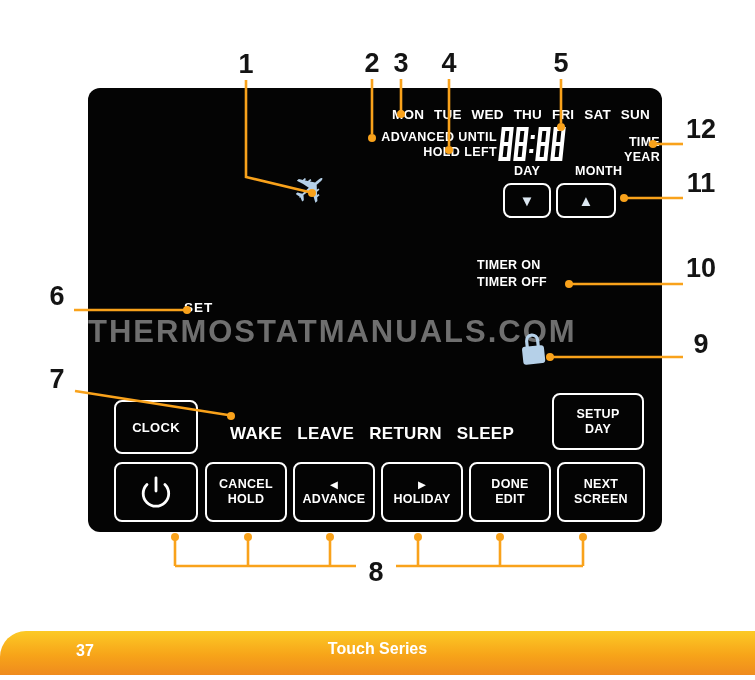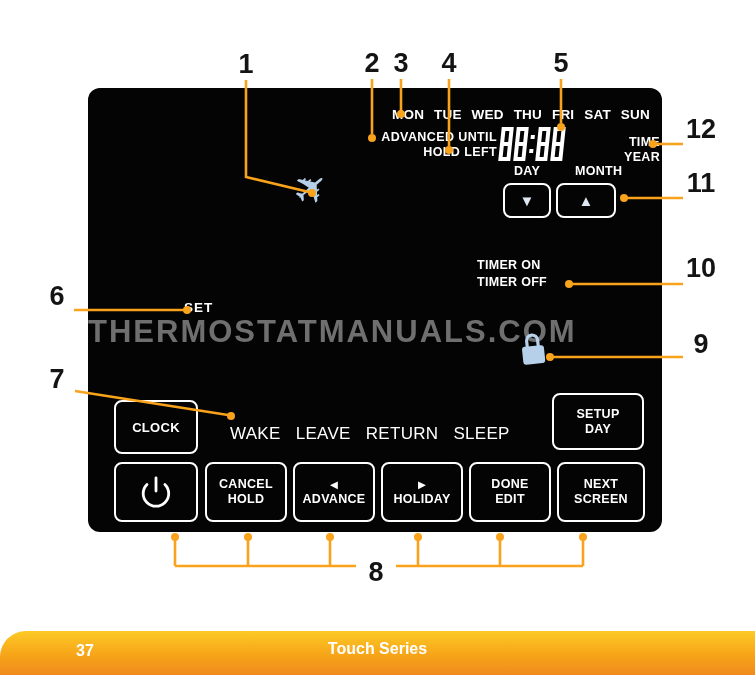--- a/index.html
+++ b/index.html
@@ -20,21 +20,21 @@
   .smlab{font-size:12.5px;font-weight:700;letter-spacing:.3px}
   .scr-btn{position:absolute;border:2.5px solid #fff;border-radius:8px;background:transparent;display:flex;flex-direction:column;align-items:center;justify-content:center;color:#fff;font-weight:700;text-align:center;font-size:12.5px;letter-spacing:.3px}
   .scr-btn span{display:block;line-height:15px}
   .tri{font-size:15px;color:#dde8f2;line-height:1}
   .tri2{font-size:13px;line-height:14px;color:#fff}
   .plane{left:206px;top:80px;font-size:42px;color:#B5D0E8;transform:rotate(-40deg);line-height:1}
   .timer{left:389px;top:169px;font-size:12.5px;font-weight:700;line-height:16.5px;letter-spacing:.3px}
   .setlab{left:96px;top:212px;font-size:13.5px;font-weight:700;letter-spacing:1px}
   .watermark{left:0;width:637px;top:226px;text-align:left;font-size:31px;font-weight:700;color:#6F6F6F;letter-spacing:2px;white-space:nowrap;z-index:2}
   .lock{left:430px;top:242px;z-index:3;transform:rotate(-6deg);line-height:0}
-  .sched{left:142px;top:336px;font-size:17px;font-weight:400;word-spacing:10px;white-space:nowrap;letter-spacing:.3px}
+  .sched{left:142px;top:336px;font-size:17px;font-weight:700;word-spacing:10px;white-space:nowrap;letter-spacing:.3px}
   .footer{position:absolute;left:0;top:631px;width:755px;height:44px;border-radius:26px 0 0 0;background:linear-gradient(180deg,#FCCA25 0%,#F7A419 55%,#EF8B1E 100%);z-index:4}
   .pagenum{position:absolute;left:76px;top:0;height:40px;display:flex;align-items:center;font-size:16px;font-weight:700;color:#fff}
   .series{width:100%;height:36px;display:flex;align-items:center;justify-content:center;font-size:16px;font-weight:700;color:#fff}
 </style>
 </head>
 <body>
 
 <div class="page">
 
   <svg class="leaders" width="755" height="680" viewBox="0 0 755 680" aria-hidden="true">

